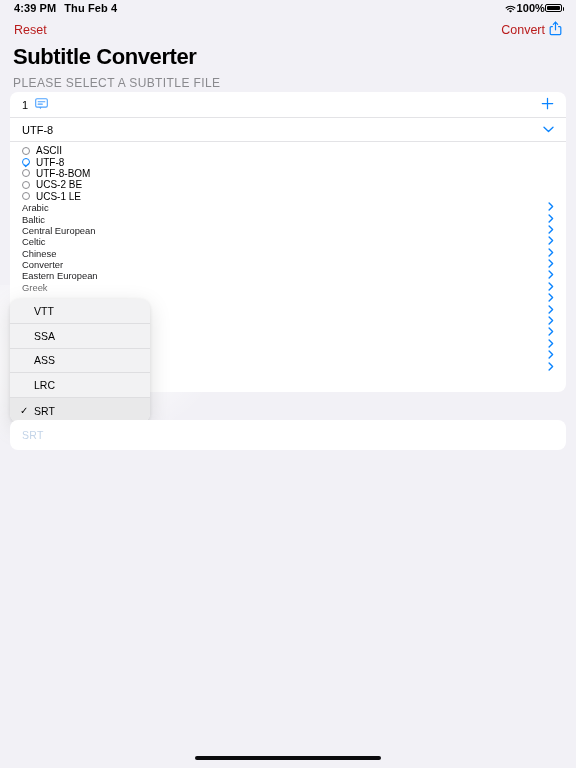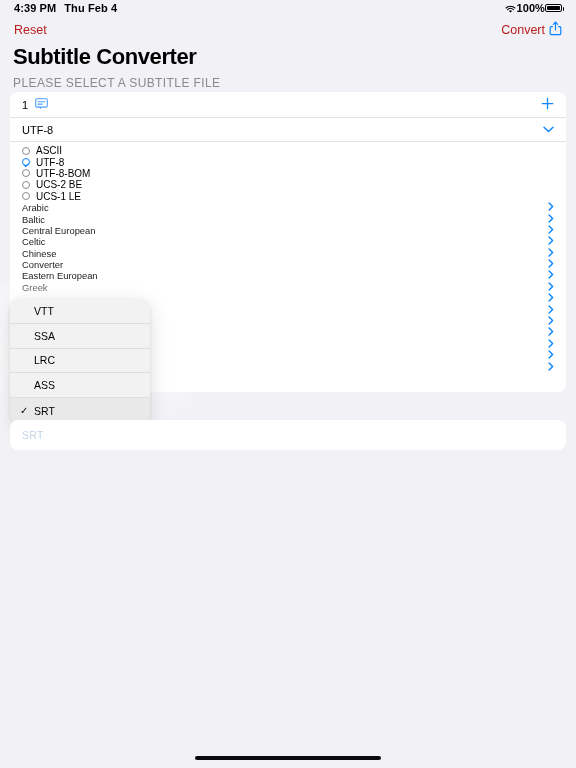--- a/index.html
+++ b/index.html
@@ -336,25 +336,25 @@
         <div class="popup-item">
           <span class="check"></span>
           <span class="ptxt">VTT</span>
         </div>
         <div class="popup-item">
           <span class="check"></span>
           <span class="ptxt">SSA</span>
         </div>
         <div class="popup-item">
           <span class="check"></span>
-          <span class="ptxt">LRC</span>
+          <span class="ptxt">ASS</span>
         </div>
         <div class="popup-item">
           <span class="check"></span>
-          <span class="ptxt">ASS</span>
+          <span class="ptxt">LRC</span>
         </div>
         <div class="popup-item checked">
           <span class="check">✓</span>
           <span class="ptxt">SRT</span>
         </div>
       </div>
   </div>
 
   <div class="out-row">
     <span class="val">SRT</span>

